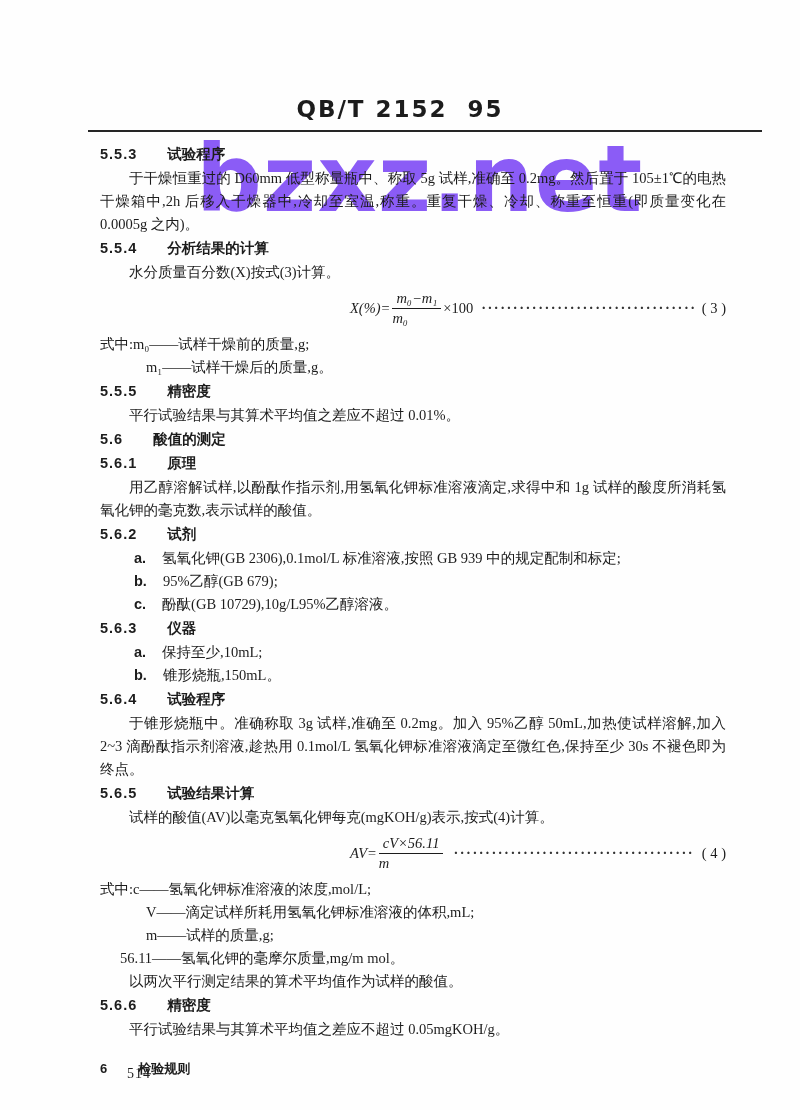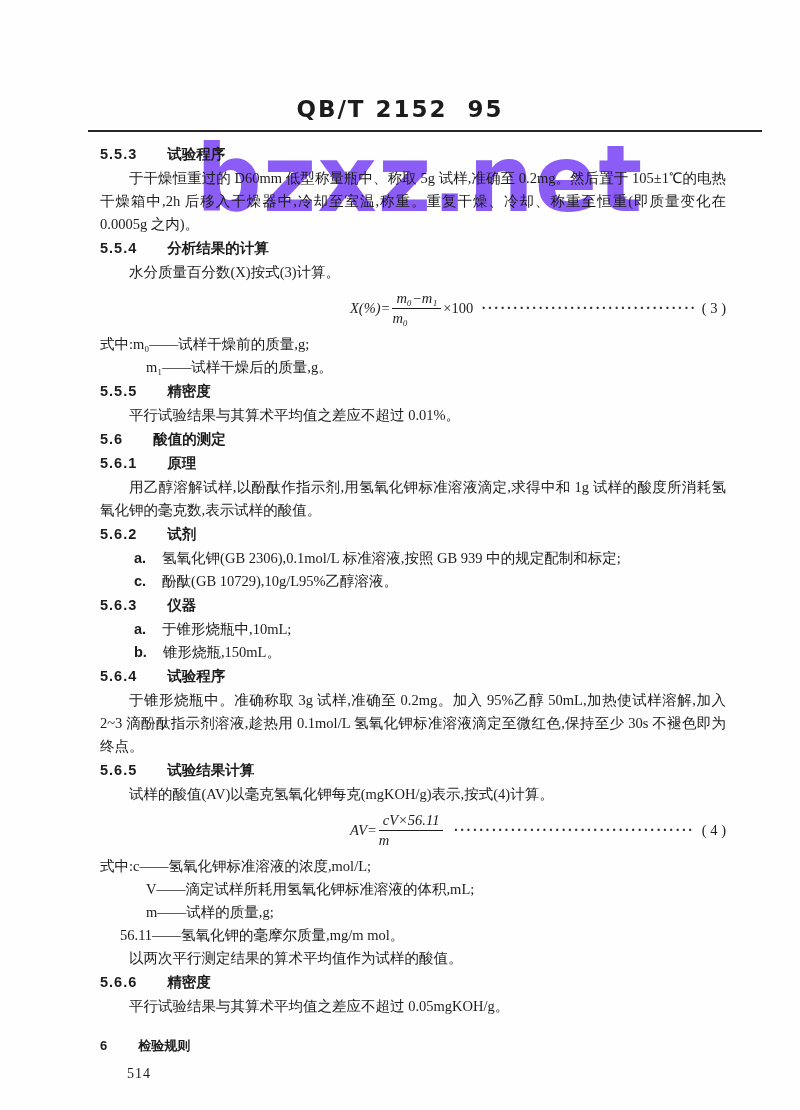--- a/index.html
+++ b/index.html
@@ -101,28 +101,31 @@
     </p>
     <p class="para">用乙醇溶解试样,以酚酞作指示剂,用氢氧化钾标准溶液滴定,求得中和 1g 试样的酸度所消耗氢氧化钾的毫克数,表示试样的酸值。</p>
 
     <p class="sec-heading">
       <span class="sec-num">5.6.2</span><span>试剂</span>
     </p>
     <p class="list-item">
       <span class="li-label">a.</span><span>氢氧化钾(GB 2306),0.1mol/L 标准溶液,按照 GB 939 中的规定配制和标定;</span>
     </p>
     <p class="list-item">
+      <span class="li-label">b.</span><span>95%乙醇(GB 679);</span>
+    </p>
+    <p class="list-item">
       <span class="li-label">c.</span><span>酚酞(GB 10729),10g/L95%乙醇溶液。</span>
     </p>
 
     <p class="sec-heading">
       <span class="sec-num">5.6.3</span><span>仪器</span>
     </p>
     <p class="list-item">
-      <span class="li-label">a.</span><span>于锥形烧瓶中,10mL;</span>
+      <span class="li-label">a.</span><span>保持至少,10mL;</span>
     </p>
     <p class="list-item">
       <span class="li-label">b.</span><span>锥形烧瓶,150mL。</span>
     </p>
 
     <p class="sec-heading">
       <span class="sec-num">5.6.4</span><span>试验程序</span>
     </p>
     <p class="para">于锥形烧瓶中。准确称取 3g 试样,准确至 0.2mg。加入 95%乙醇 50mL,加热使试样溶解,加入 2~3 滴酚酞指示剂溶液,趁热用 0.1mol/L 氢氧化钾标准溶液滴定至微红色,保持至少 30s 不褪色即为终点。</p>
 

